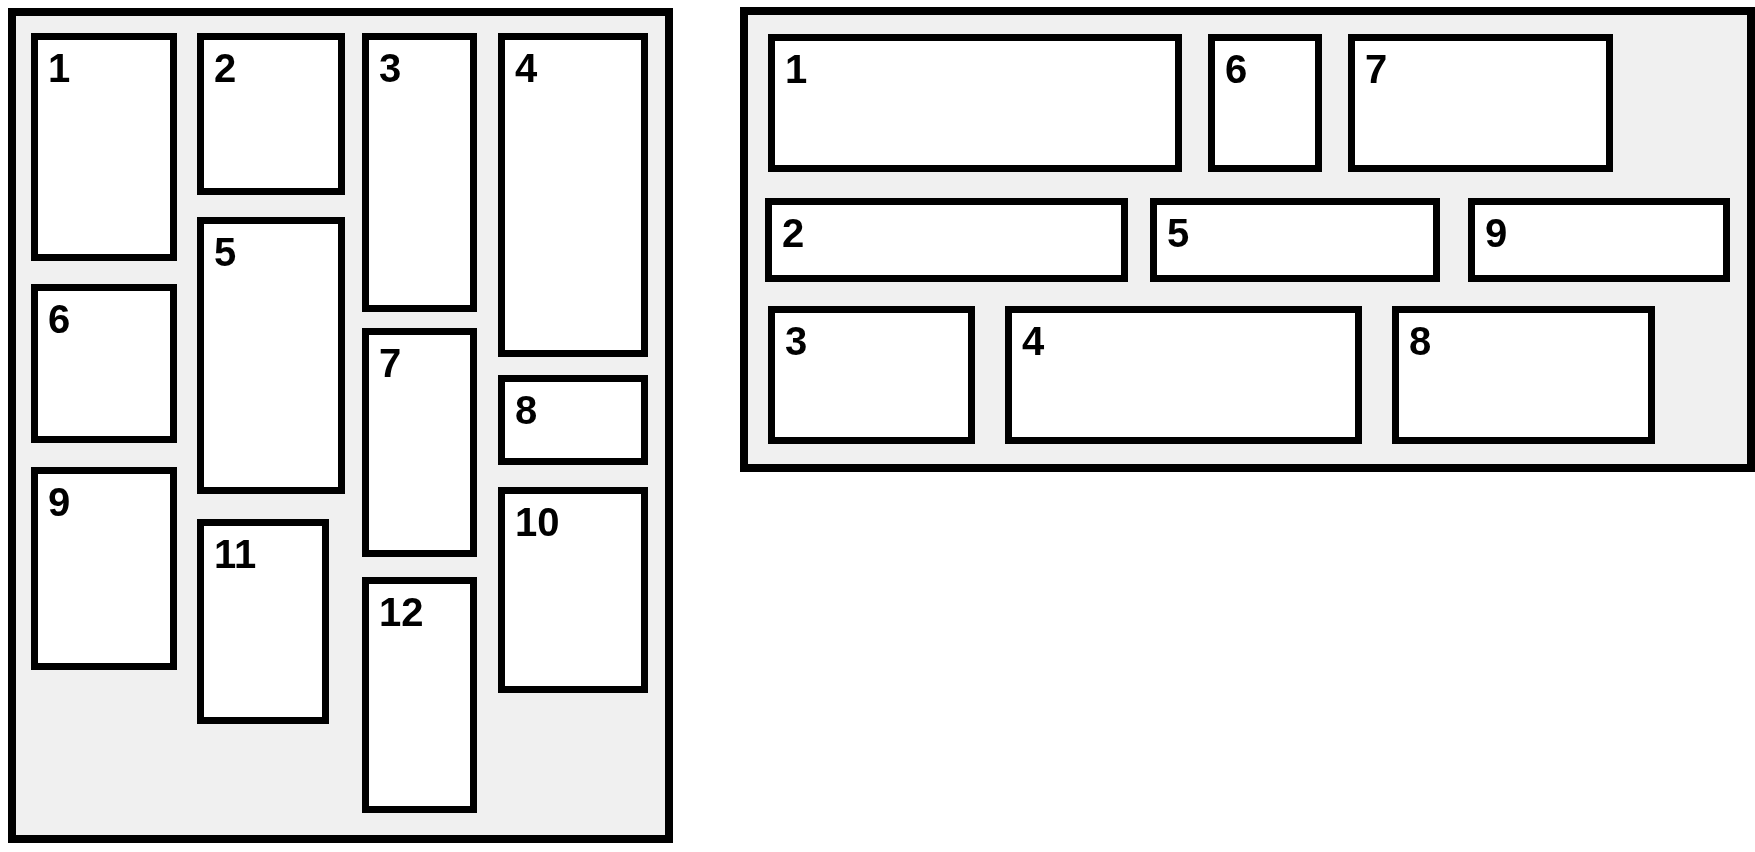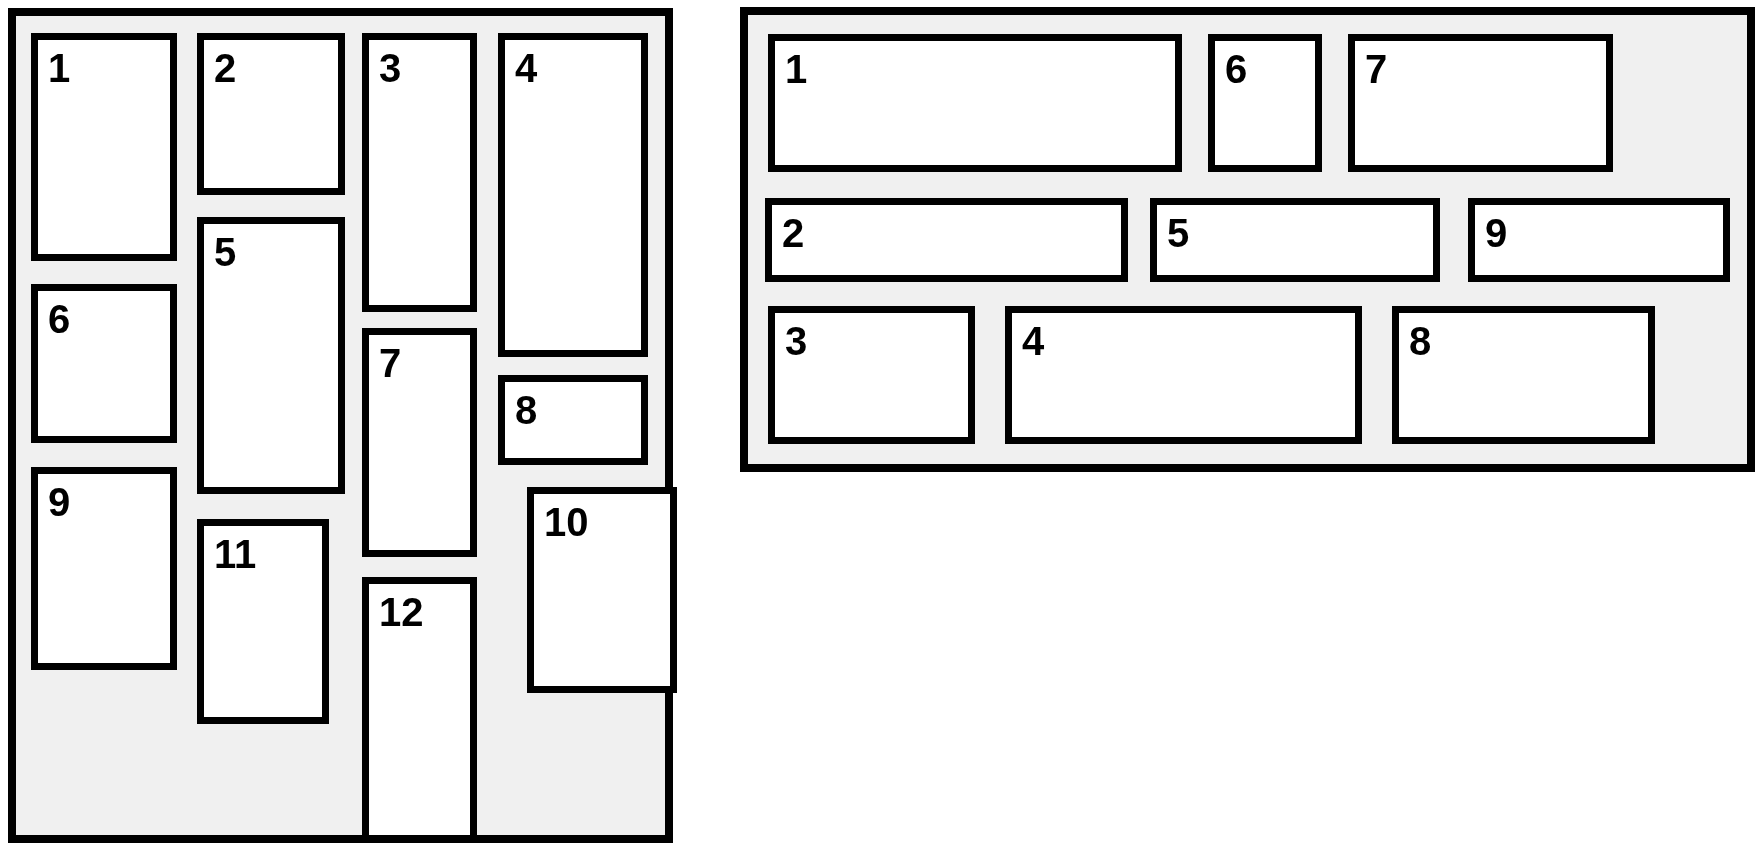--- a/index.html
+++ b/index.html
@@ -42,23 +42,23 @@
   
   .lb1  { left: 15px;  top: 17px;  width: 146px; height: 228px; }
   .lb2  { left: 181px; top: 17px;  width: 148px; height: 162px; }
   .lb3  { left: 346px; top: 17px;  width: 115px; height: 279px; }
   .lb4  { left: 482px; top: 17px;  width: 150px; height: 324px; }
   .lb5  { left: 181px; top: 201px; width: 148px; height: 277px; }
   .lb6  { left: 15px;  top: 268px; width: 146px; height: 159px; }
   .lb7  { left: 346px; top: 312px; width: 115px; height: 229px; }
   .lb8  { left: 482px; top: 359px; width: 150px; height: 90px; }
   .lb9  { left: 15px;  top: 451px; width: 146px; height: 203px; }
-  .lb10 { left: 482px; top: 471px; width: 150px; height: 206px; margin-left: 29px; }
+  .lb10 { left: 482px; top: 471px; width: 150px; height: 206px; }
   .lb11 { left: 181px; top: 503px; width: 132px; height: 205px; }
-  .lb12 { left: 346px; top: 561px; width: 115px; height: 265px; }
+  .lb12 { left: 346px; top: 561px; width: 115px; height: 236px; }
   
   .rb1  { left: 20px;  top: 19px;  width: 414px; height: 138px; }
   .rb2  { left: 17px;  top: 183px; width: 363px; height: 84px; }
   .rb3  { left: 20px;  top: 291px; width: 207px; height: 138px; }
   .rb4  { left: 257px; top: 291px; width: 357px; height: 138px; }
   .rb5  { left: 402px; top: 183px; width: 290px; height: 84px; }
   .rb6  { left: 460px; top: 19px;  width: 114px; height: 138px; }
   .rb7  { left: 600px; top: 19px;  width: 265px; height: 138px; }
   .rb8  { left: 644px; top: 291px; width: 263px; height: 138px; }
   .rb9  { left: 720px; top: 183px; width: 262px; height: 84px; }

